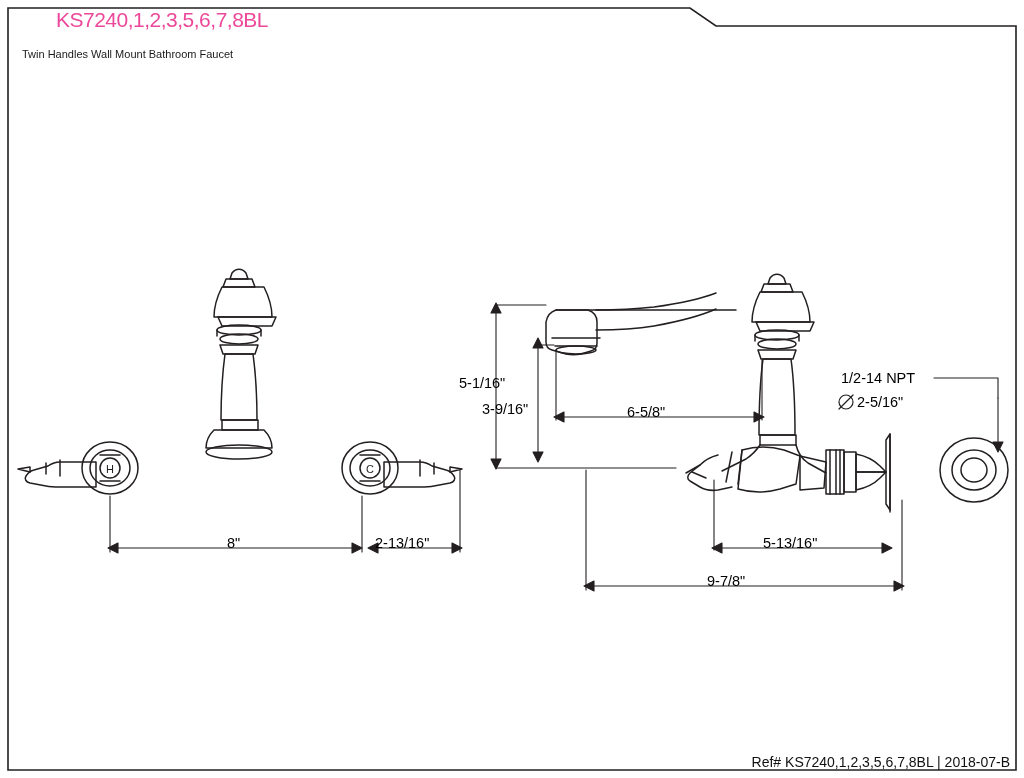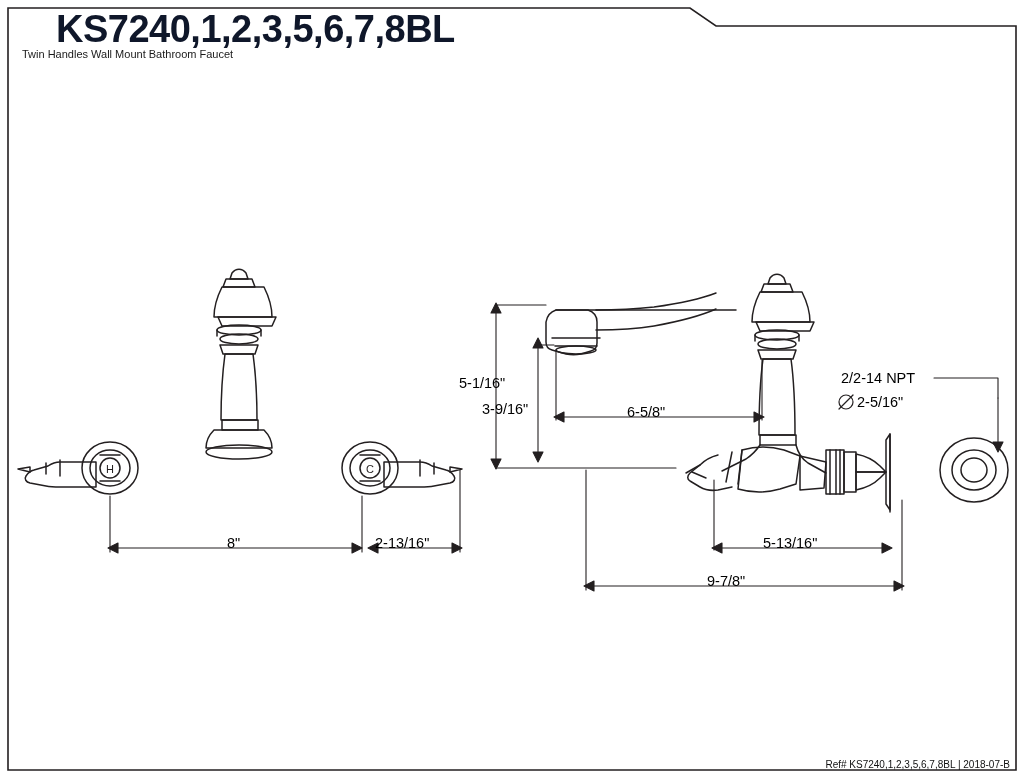--- a/index.html
+++ b/index.html
@@ -20,39 +20,39 @@
     position: absolute;
     left: 0;
     top: 0;
     width: 1024px;
     height: 778px;
   }
   .title {
     position: absolute;
     left: 56px;
     top: 8px;
-    font-size: 38px;
-    font-weight: bold;
+    font-size: 21px;
+    font-weight: normal;
     letter-spacing: -0.5px;
-    color: #0f172a;
+    color: #ec4899;
     white-space: nowrap;
   }
   .subtitle {
     position: absolute;
     left: 22px;
     top: 48px;
     font-size: 11px;
     color: #1a1a1a;
     white-space: nowrap;
   }
   .footer-ref {
     position: absolute;
     right: 14px;
     bottom: 8px;
-    font-size: 10px;
+    font-size: 14px;
     color: #111;
     white-space: nowrap;
   }
   .dim-label {
     position: absolute;
     font-size: 14.5px;
     color: #000;
     white-space: nowrap;
   }
   .npt-label {
@@ -224,19 +224,19 @@
   <div class="dim-label" style="left:627px; top:404px;">6-5/8"</div>
 
   <div class="dim-label" style="left:227px; top:535px;">8"</div>
 
   <div class="dim-label" style="left:375px; top:535px;">2-13/16"</div>
 
   <div class="dim-label" style="left:763px; top:535px;">5-13/16"</div>
 
   <div class="dim-label" style="left:707px; top:573px;">9-7/8"</div>
 
-  <div class="npt-label" style="left:841px; top:370px;">2/2-14 NPT</div>
+  <div class="npt-label" style="left:841px; top:370px;">1/2-14 NPT</div>
 
   <div class="npt-label" style="left:857px; top:394px;">2-5/16"</div>
 
   <div class="footer-ref">Ref# KS7240,1,2,3,5,6,7,8BL | 2018-07-B</div>
 
 </div>
 
 </body></html>

